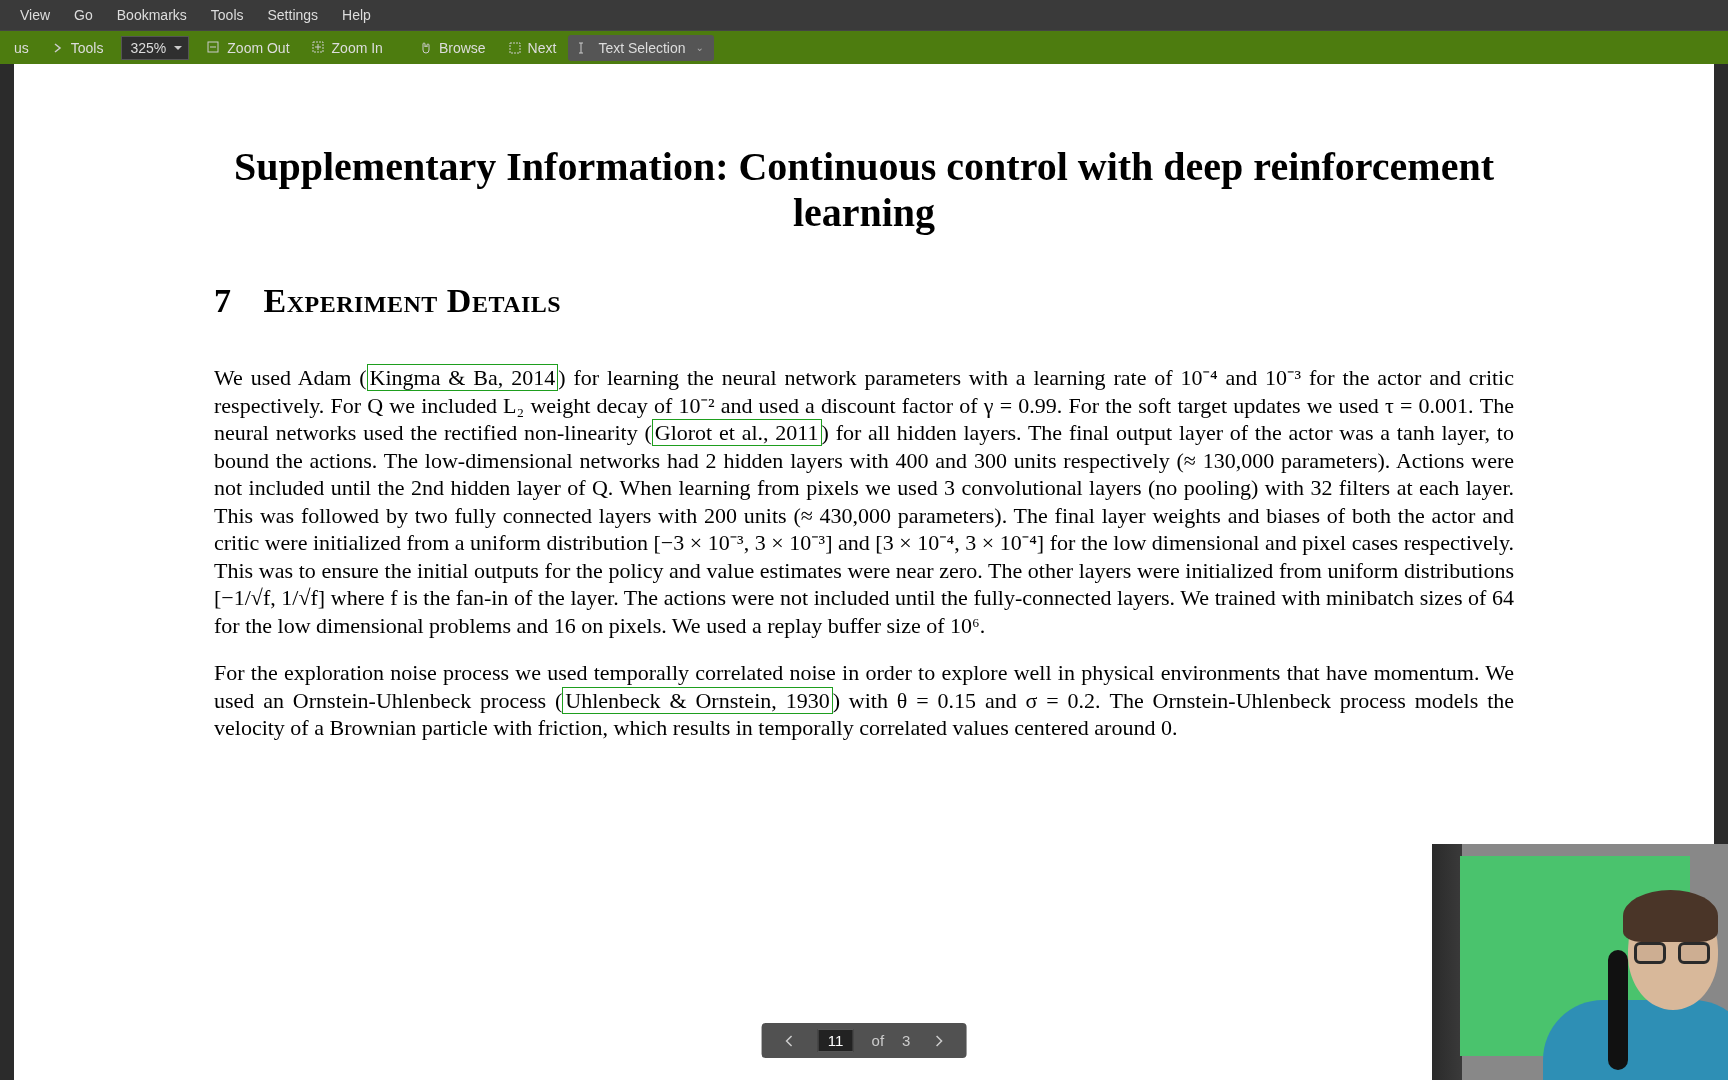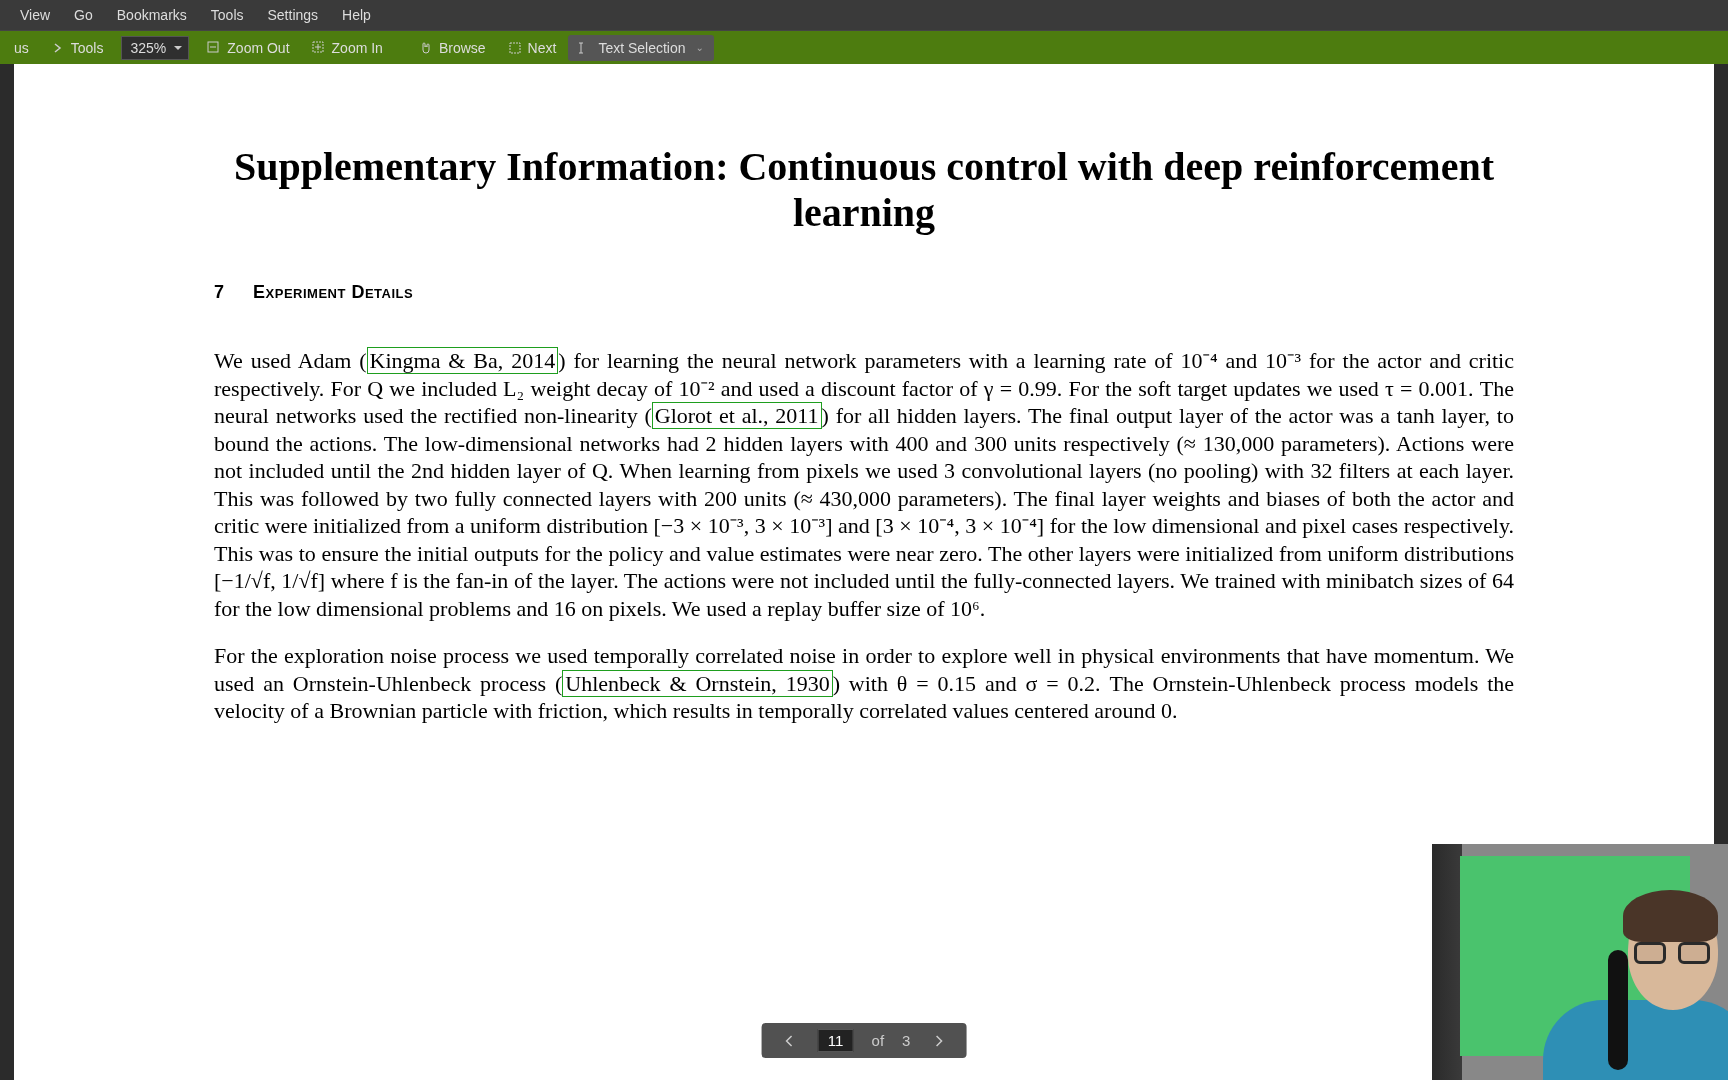--- a/index.html
+++ b/index.html
@@ -104,22 +104,22 @@
   color: #000;
 }
 .title {
   text-align: center;
   font-weight: bold;
   font-size: 40px;
   line-height: 1.15;
   margin-bottom: 46px;
 }
 .section-head {
-  font-family: Liberation Sans, sans-serif;
-  font-size: 18px;
+  font-family: Liberation Serif, serif;
+  font-size: 34px;
   font-weight: bold;
   margin-bottom: 44px;
 }
 .section-num {
   display: inline-block;
   margin-right: 24px;
 }
 .section-name {
   font-variant: small-caps;
   letter-spacing: 0.5px;

